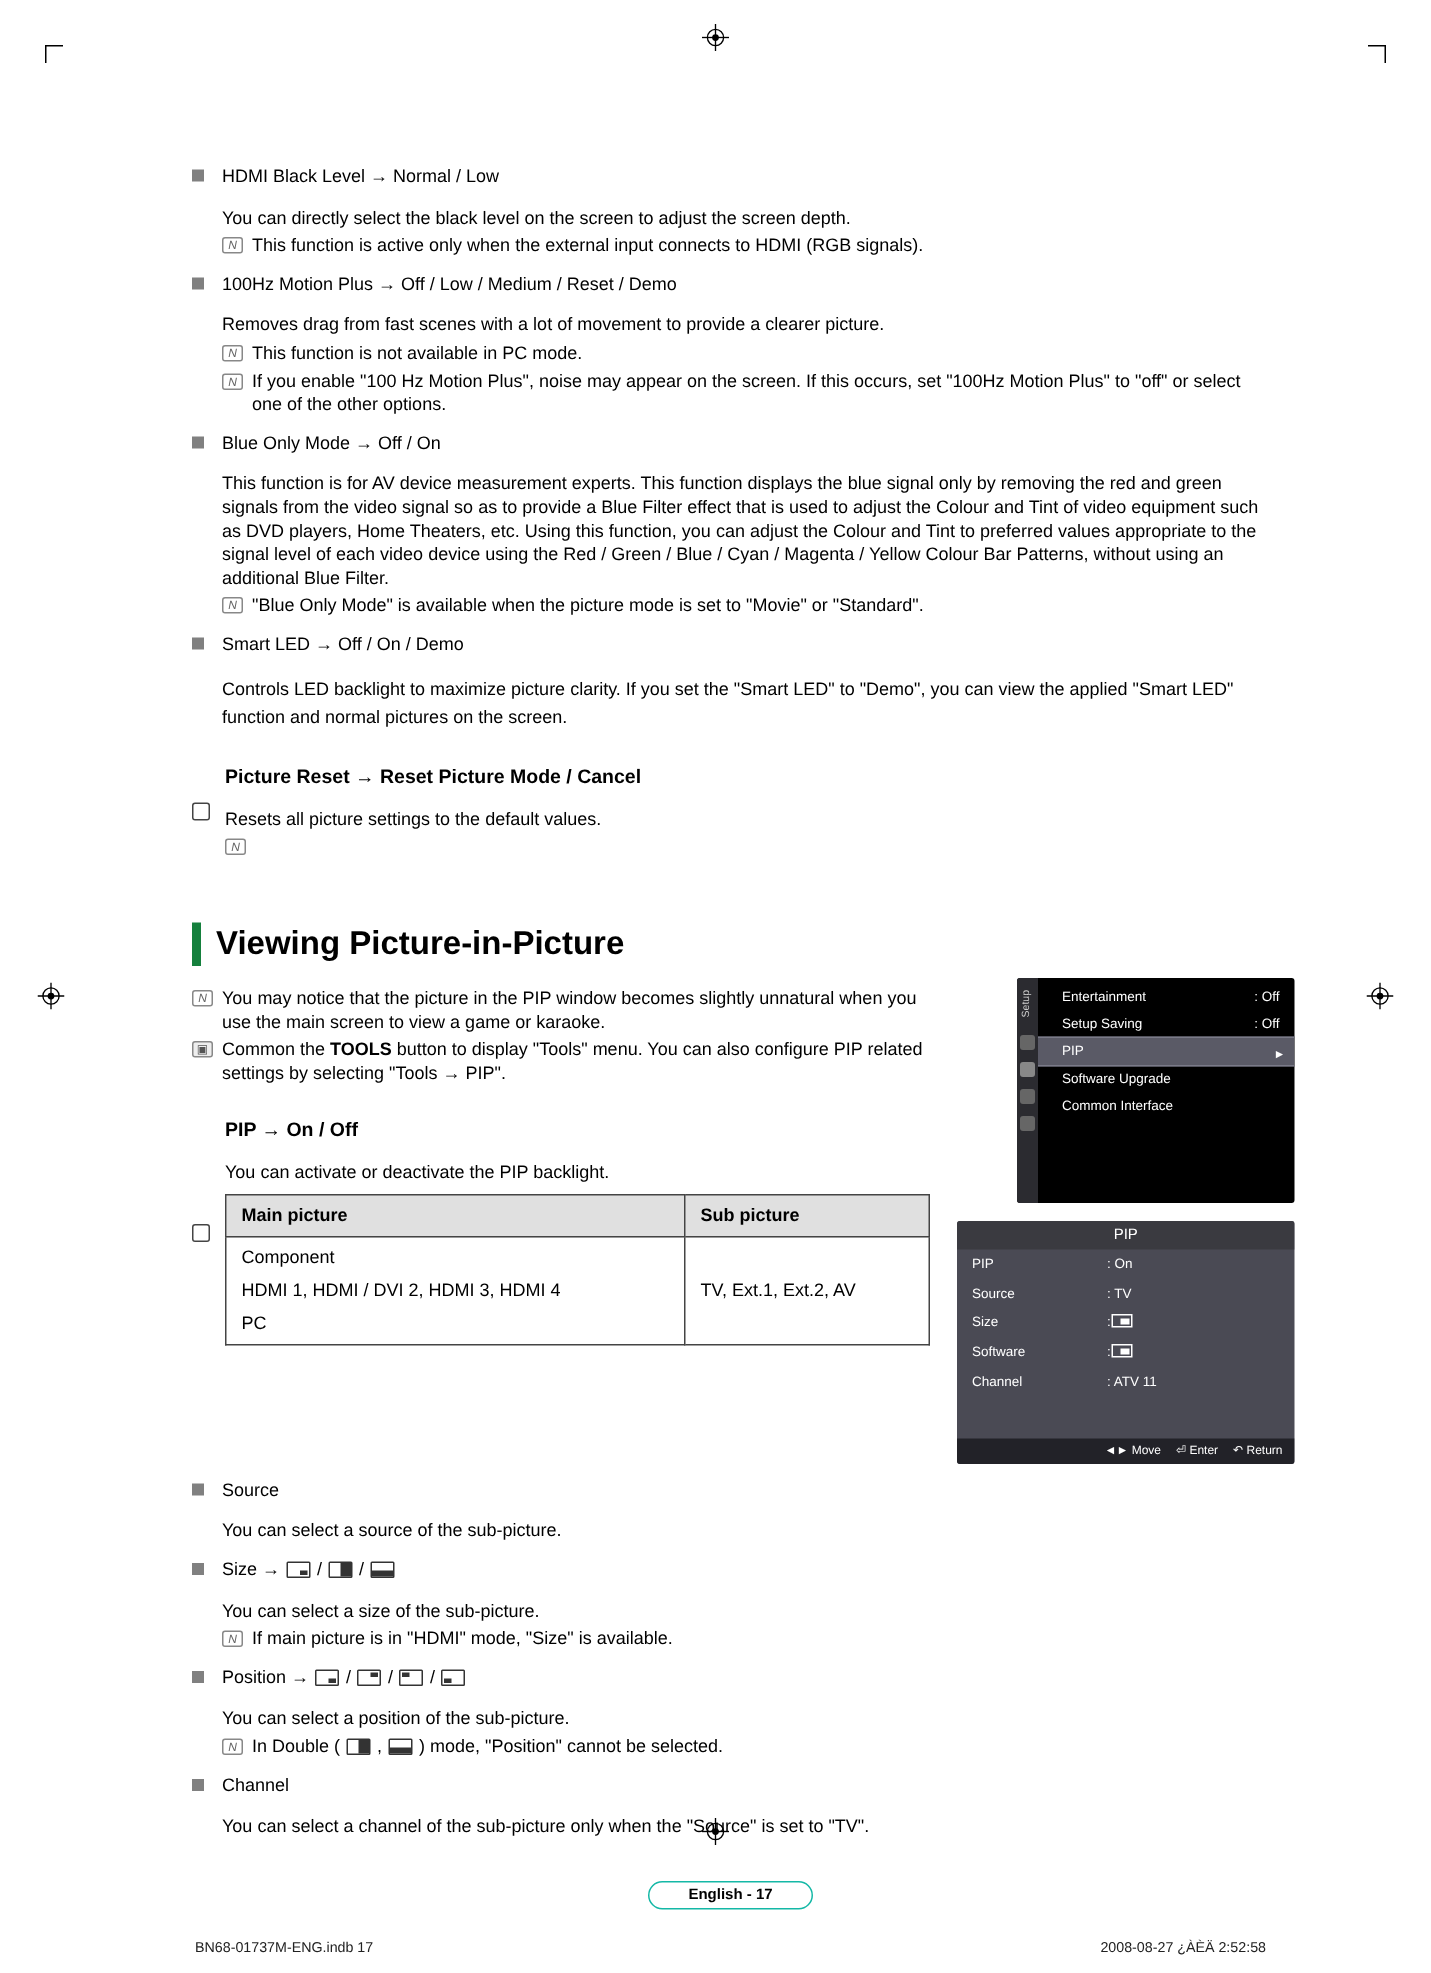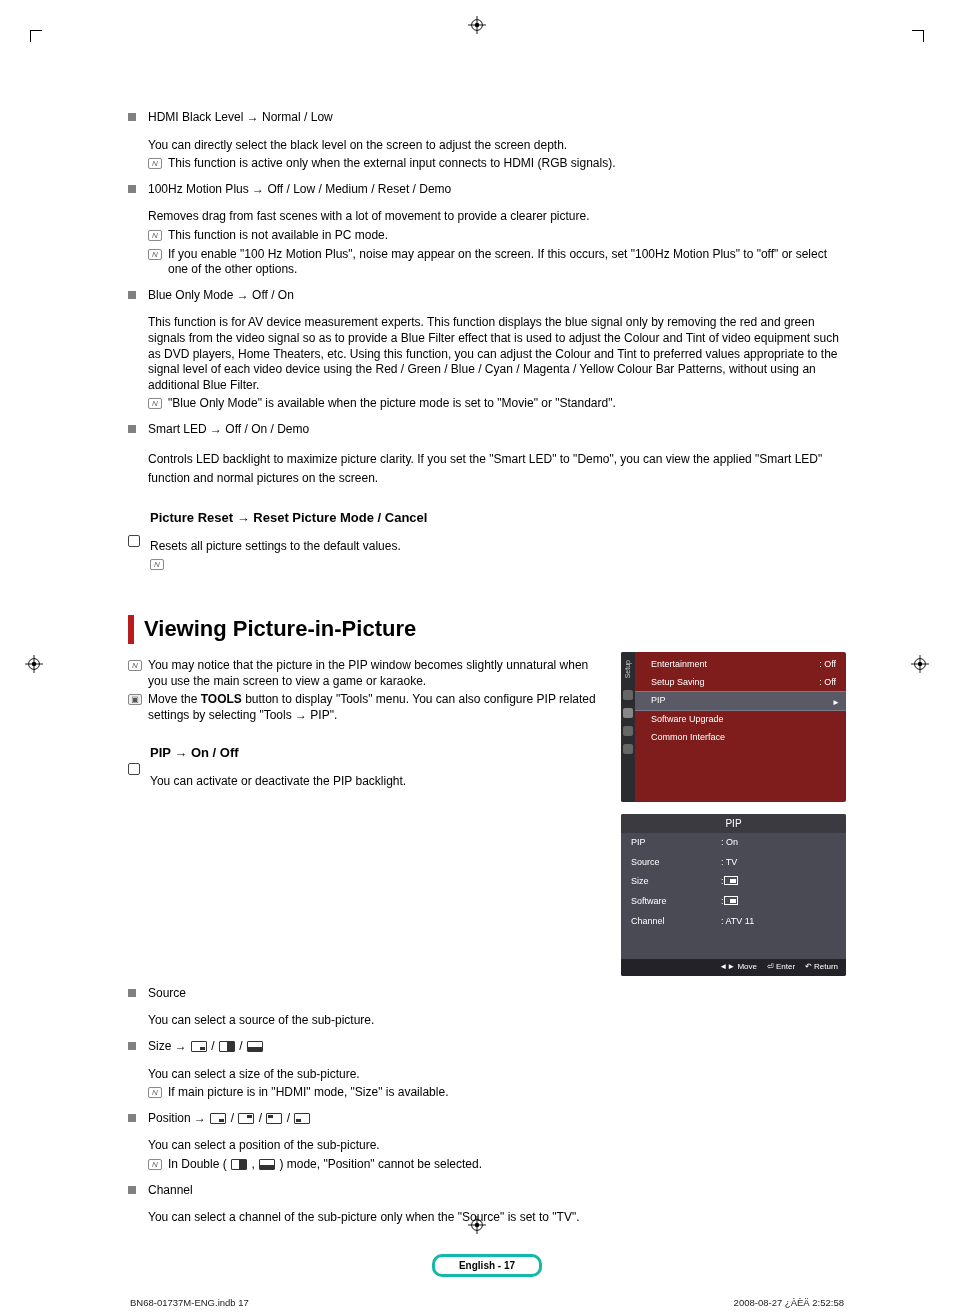--- a/index.html
+++ b/index.html
@@ -22,42 +22,42 @@
   .item-body { flex: 1; }
   .item-title { font-size: 12px; }
   .item-desc { font-size: 12px; margin-top: 12px; }
   .note-row { display: flex; margin-top: 3px; font-size: 12px; padding-left: 0; }
   .note-icon { width: 14px; height: 11px; border: 1px solid #888; border-radius: 2px; font-size: 8px; text-align: center; line-height: 9px; color: #666; margin-right: 6px; margin-top: 2px; flex: 0 0 14px; font-style: italic; }
   .tools-icon { width: 14px; height: 11px; border: 1px solid #888; background:#eee; border-radius: 2px; font-size: 8px; text-align: center; line-height: 9px; color: #555; margin-right: 6px; margin-top: 2px; flex: 0 0 14px; }
   .section-head { display: flex; align-items: center; margin-top: 22px; }
   .head-square { width: 12px; height: 12px; border: 1.5px solid #444; margin-right: 10px; margin-top: 2px; flex: 0 0 12px; border-radius: 2px; }
   .head-title { font-weight: bold; font-size: 13px; }
   .head-body { flex: 1; }
-  h1.heading { font-size: 22px; font-weight: bold; border-left: 6px solid #b91c1c; padding-left: 10px; margin-top: 45px; margin-bottom: 8px; }
+  h1.heading { font-size: 22px; font-weight: bold; border-left: 6px solid #15803d; padding-left: 10px; margin-top: 45px; margin-bottom: 8px; }
   .intro-wrap { display: flex; gap: 18px; }
   .intro-text { flex: 1; }
   .osd-col { width: 225px; flex: 0 0 225px; }
-  .osd { background: #7f1d1d; color: #fff; font-size: 9px; border-radius: 2px; overflow: hidden; margin-bottom: 12px; }
+  .osd { background: #000000; color: #fff; font-size: 9px; border-radius: 2px; overflow: hidden; margin-bottom: 12px; margin-left: 40px; }
   .osd-side { width: 14px; background:#2b2b30; display:flex; flex-direction:column; align-items:center; padding:4px 0; gap:8px; }
   .osd-main { flex:1; padding: 4px 0; }
   .osd-wrap { display:flex; min-height: 150px; }
   .osd-hi { background: #5a5a66; border-top:1px solid #7a7a88; border-bottom:1px solid #7a7a88; position:relative; }
   .osd-hi .tri { position:absolute; right:6px; top:6px; color:#fff; font-size:8px; }
   .osd-mainrow { display:flex; justify-content:space-between; padding: 3px 10px 3px 16px; }
   .osd-title { text-align:center; padding: 3px 0; font-size:10px; background:#3a3a40; }
   .osd2 { background:#4a4a54; color:#fff; font-size:9px; border-radius:2px; overflow:hidden; }
   .osd2-row { display:flex; padding: 4px 10px; }
   .osd2-row .k { flex: 0 0 90px; }
   .osd2-foot { background:#222228; display:flex; justify-content:flex-end; gap:10px; padding:3px 8px; font-size:8px; }
   .sm-rect { display:inline-block; width:14px; height:9px; border:1px solid #fff; vertical-align:middle; position:relative; }
   .sm-rect .inner { position:absolute; width:6px; height:4px; background:#fff; }
   .tbl { border-collapse: collapse; width: 470px; margin-top: 6px; }
   .tbl th, .tbl td { border: 1px solid #444; padding: 6px 10px; font-size: 12px; vertical-align: top; text-align: left; }
   .tbl th { background: #e0e0e0; font-weight: bold; }
-  .pg-badge { display:block; width:110px; margin: 28px auto 0; border:3px solid #14b8a6; border-radius: 10px; text-align:center; font-size:10px; font-weight:bold; padding:2px 0; }
+  .pg-badge { display:block; width:110px; margin: 28px auto 0; border:1px solid #14b8a6; border-radius: 10px; text-align:center; font-size:10px; font-weight:bold; padding:2px 0; }
   .footer-line { display:flex; justify-content:space-between; font-size:9.5px; color:#222; margin-top: 20px; padding: 0 2px; }
   .sz-icon { display:inline-block; width:16px; height:11px; border:1.2px solid #333; vertical-align:middle; margin:0 1px; position:relative; border-radius:1px; }
   .sz-icon .a { position:absolute; background:#333; }
   .setup-txt { writing-mode: vertical-rl; font-size:7px; color:#ccc; transform: rotate(180deg); margin: 4px 0; }
   .side-ic { width:10px; height:10px; background:#666; border-radius:2px; }
 </style>
 </head>
 <body>
 
 <div class="crop-tl"></div>
@@ -154,28 +154,44 @@
   <h1 class="heading">Viewing Picture-in-Picture</h1>
 
   <div class="intro-wrap">
     <div class="intro-text">
       <div class="note-row" style="margin-top:6px">
         <div class="note-icon">N</div>
         <div>You may notice that the picture in the PIP window becomes slightly unnatural when you use the main screen to view a game or karaoke.</div>
       </div>
       <div class="note-row">
         <div class="tools-icon">▣</div>
-        <div><span>Move the </span><b>TOOLS</b><span> button to display "Tools" menu. You can also configure PIP related settings by selecting "Tools → PIP".</span></div>
+        <div><span>Common the </span><b>TOOLS</b><span> button to display "Tools" menu. You can also configure PIP related settings by selecting "Tools → PIP".</span></div>
       </div>
 
       <div class="section-head">
         <div class="head-square"></div>
         <div class="head-body">
           <div class="head-title">PIP → On / Off</div>
           <div class="item-desc">You can activate or deactivate the PIP backlight.</div>
+          <table class="tbl">
+            <tbody>
+                <tr>
+              <th>Main picture</th>
+              <th>Sub picture</th>
+            </tr>
+            <tr>
+              <td>
+                <div>Component</div>
+                <div style="margin-top:6px">HDMI 1, HDMI / DVI 2, HDMI 3, HDMI 4</div>
+                <div style="margin-top:6px">PC</div>
+              </td>
+              <td style="vertical-align:middle">TV, Ext.1, Ext.2, AV</td>
+            </tr>
+          </tbody>
+            </table>
         </div>
       </div>
     </div>
 
     <div class="osd-col">
       <div class="osd">
         <div class="osd-wrap">
           <div class="osd-side">
             <div class="setup-txt">Setup</div>
             <div class="side-ic"></div>

